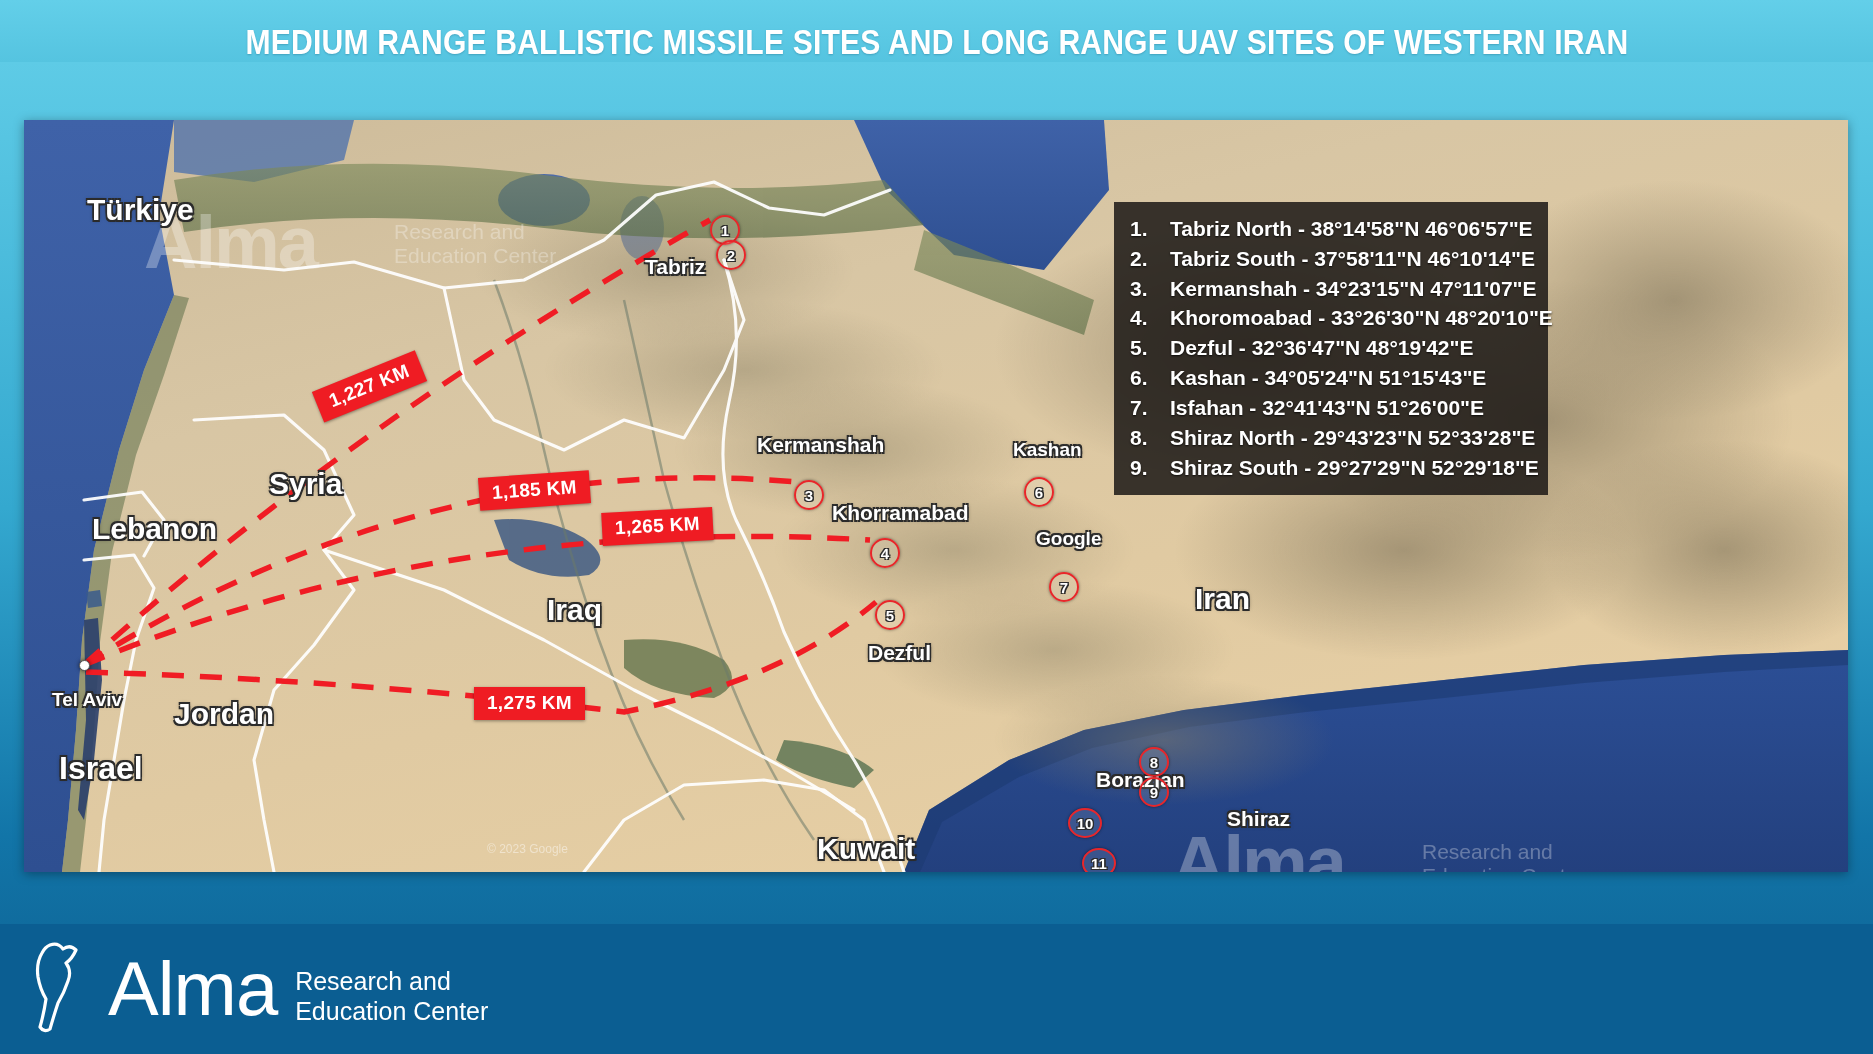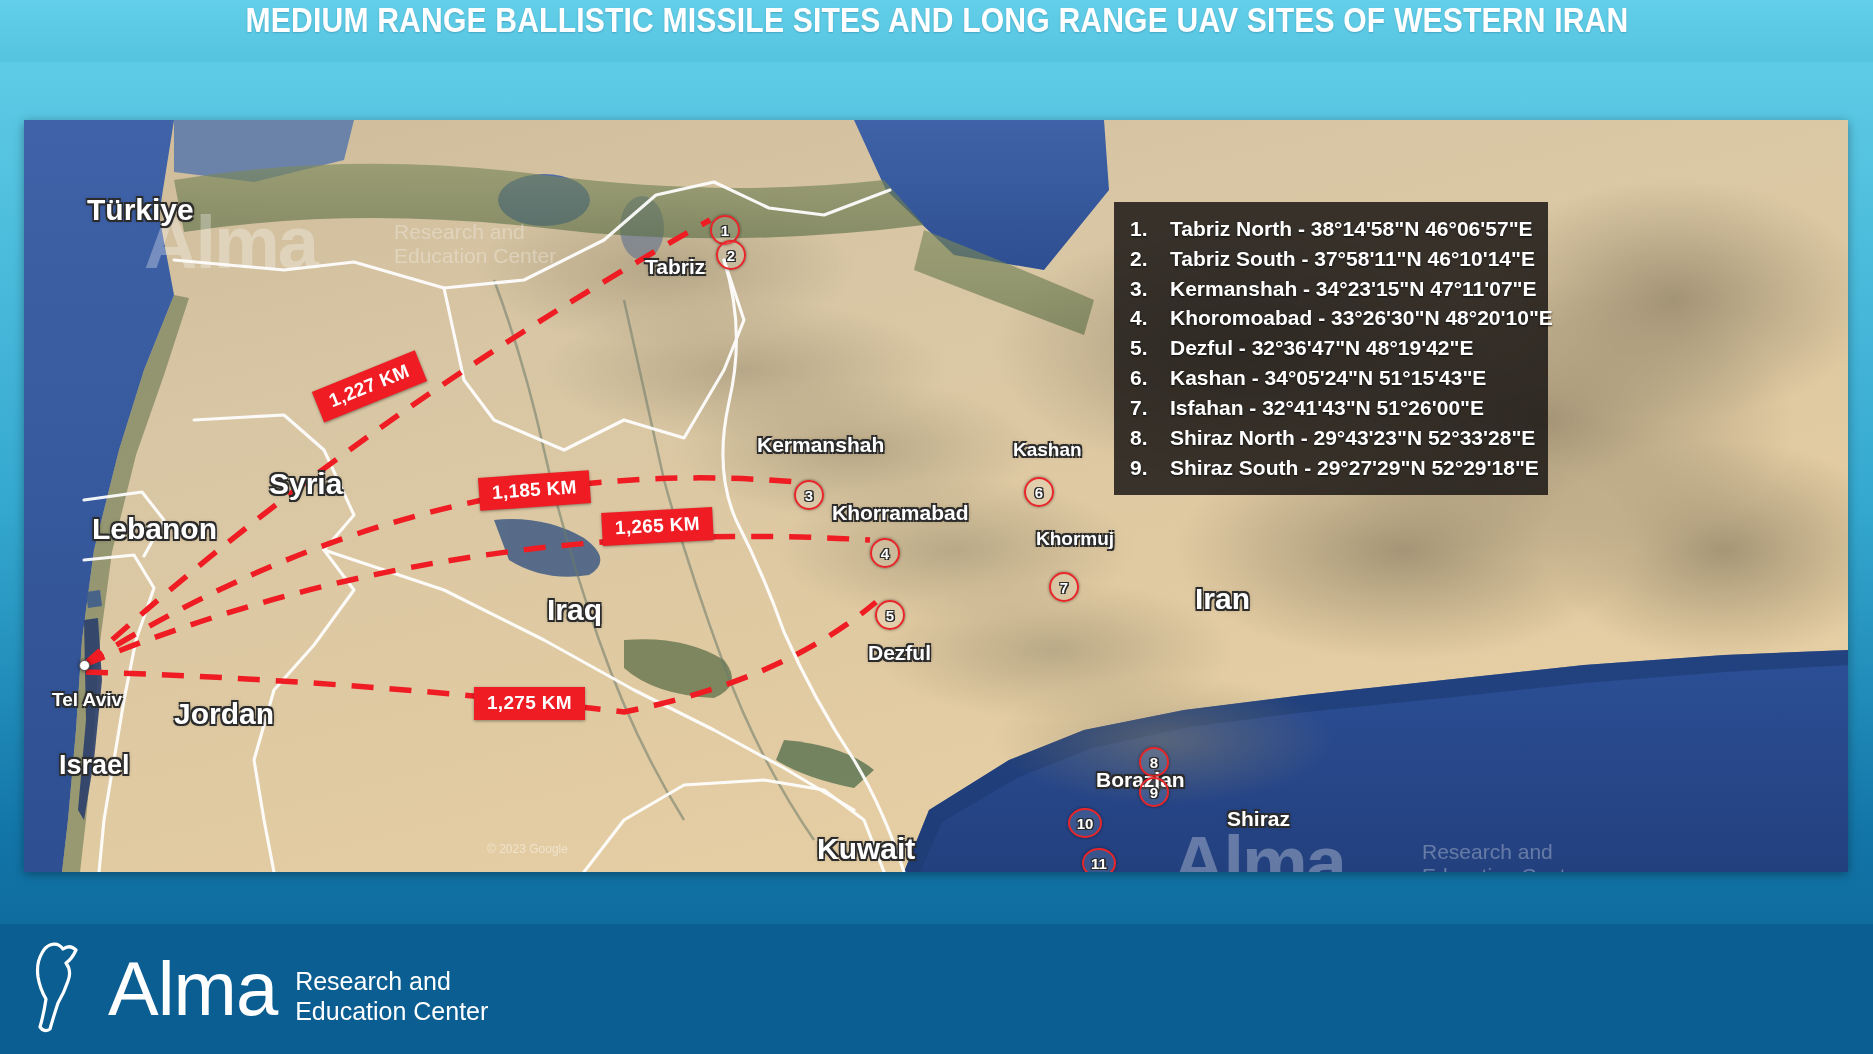--- a/index.html
+++ b/index.html
@@ -8,21 +8,21 @@
   body {
     font-family:"Liberation Sans", sans-serif;
     background:#5ecbe6;
     position:relative;
   }
 
   
   #title-banner{
     position:absolute; left:0; top:0; width:1873px; height:62px;
     background:linear-gradient(180deg,#63cfe9 0%, #55c4e0 100%);
-    display:flex; align-items:flex-start; justify-content:center;
+    display:flex; align-items:flex-end; justify-content:center;
   }
   #title-text{
     color:#ffffff;
     font-size:35px;
     font-weight:bold;
     letter-spacing:.2px;
     white-space:nowrap;
     transform:scaleX(.86);
     transform-origin:center;
     text-shadow:0 1px 2px rgba(0,60,90,.25);
@@ -48,21 +48,21 @@
     position:absolute;
     color:#ffffff;
     font-weight:bold;
     white-space:nowrap;
     text-shadow:
       -1.6px -1.6px 0 #2b2b2b, 1.6px -1.6px 0 #2b2b2b,
       -1.6px  1.6px 0 #2b2b2b, 1.6px  1.6px 0 #2b2b2b,
        0 0 4px rgba(0,0,0,.6);
     pointer-events:none;
   }
-  .lbl-country{ font-size:27px; }
+  .lbl-country{ font-size:32px; }
   .lbl-country-big{ font-size:30px; }
   .lbl-city{ font-size:21px; }
   .lbl-city-sm{ font-size:19px; }
 
   
   .site-marker{
     position:absolute;
     width:30px;height:30px;border-radius:50%;
     border:2.6px solid #e8262a;
     background:rgba(255,255,255,.10);
@@ -289,21 +289,21 @@
         <div class="map-label lbl-country-big" style="left: 523px; top: 473px;">Iraq</div>
         <div class="map-label lbl-country-big" style="left: 1171px; top: 462px;">Iran</div>
         <div class="map-label lbl-country-big" style="left: 793px; top: 712px;">Kuwait</div>
       </div>
     <div id="overlay-cities">
         <div class="map-label lbl-city" style="left: 621px; top: 135px;">Tabriz</div>
         <div class="map-label lbl-city" style="left: 733px; top: 313px;">Kermanshah</div>
         <div class="map-label lbl-city" style="left: 808px; top: 381px;">Khorramabad</div>
         <div class="map-label lbl-city" style="left: 844px; top: 521px;">Dezful</div>
         <div class="map-label lbl-city-sm" style="left: 989px; top: 319px;">Kashan</div>
-        <div class="map-label lbl-city-sm" style="left: 1012px; top: 408px;">Khormuj</div>
+        <div class="map-label lbl-city-sm" style="left: 1012px; top: 408px;">Google</div>
         <div class="map-label lbl-city" style="left: 1164px; top: 687px; padding-left: 39px;">Shiraz</div>
         <div class="map-label lbl-city" style="left: 1072px; top: 648px;">Borazjan</div>
         <div class="map-label lbl-city-sm" style="left: 28px; top: 569px;">Tel Aviv</div>
       </div>
     <div id="overlay-distances">
         <div class="dist-label" style="left: 290px; top: 250px; transform: rotate(-22deg);">1,227 KM</div>
         <div class="dist-label" style="left: 455px; top: 354px; transform: rotate(-4deg);">1,185 KM</div>
         <div class="dist-label" style="left: 578px; top: 390px; transform: rotate(-3deg);">1,265 KM</div>
         <div class="dist-label" style="left: 450px; top: 567px; transform: rotate(0deg);">1,275 KM</div>
       </div>

